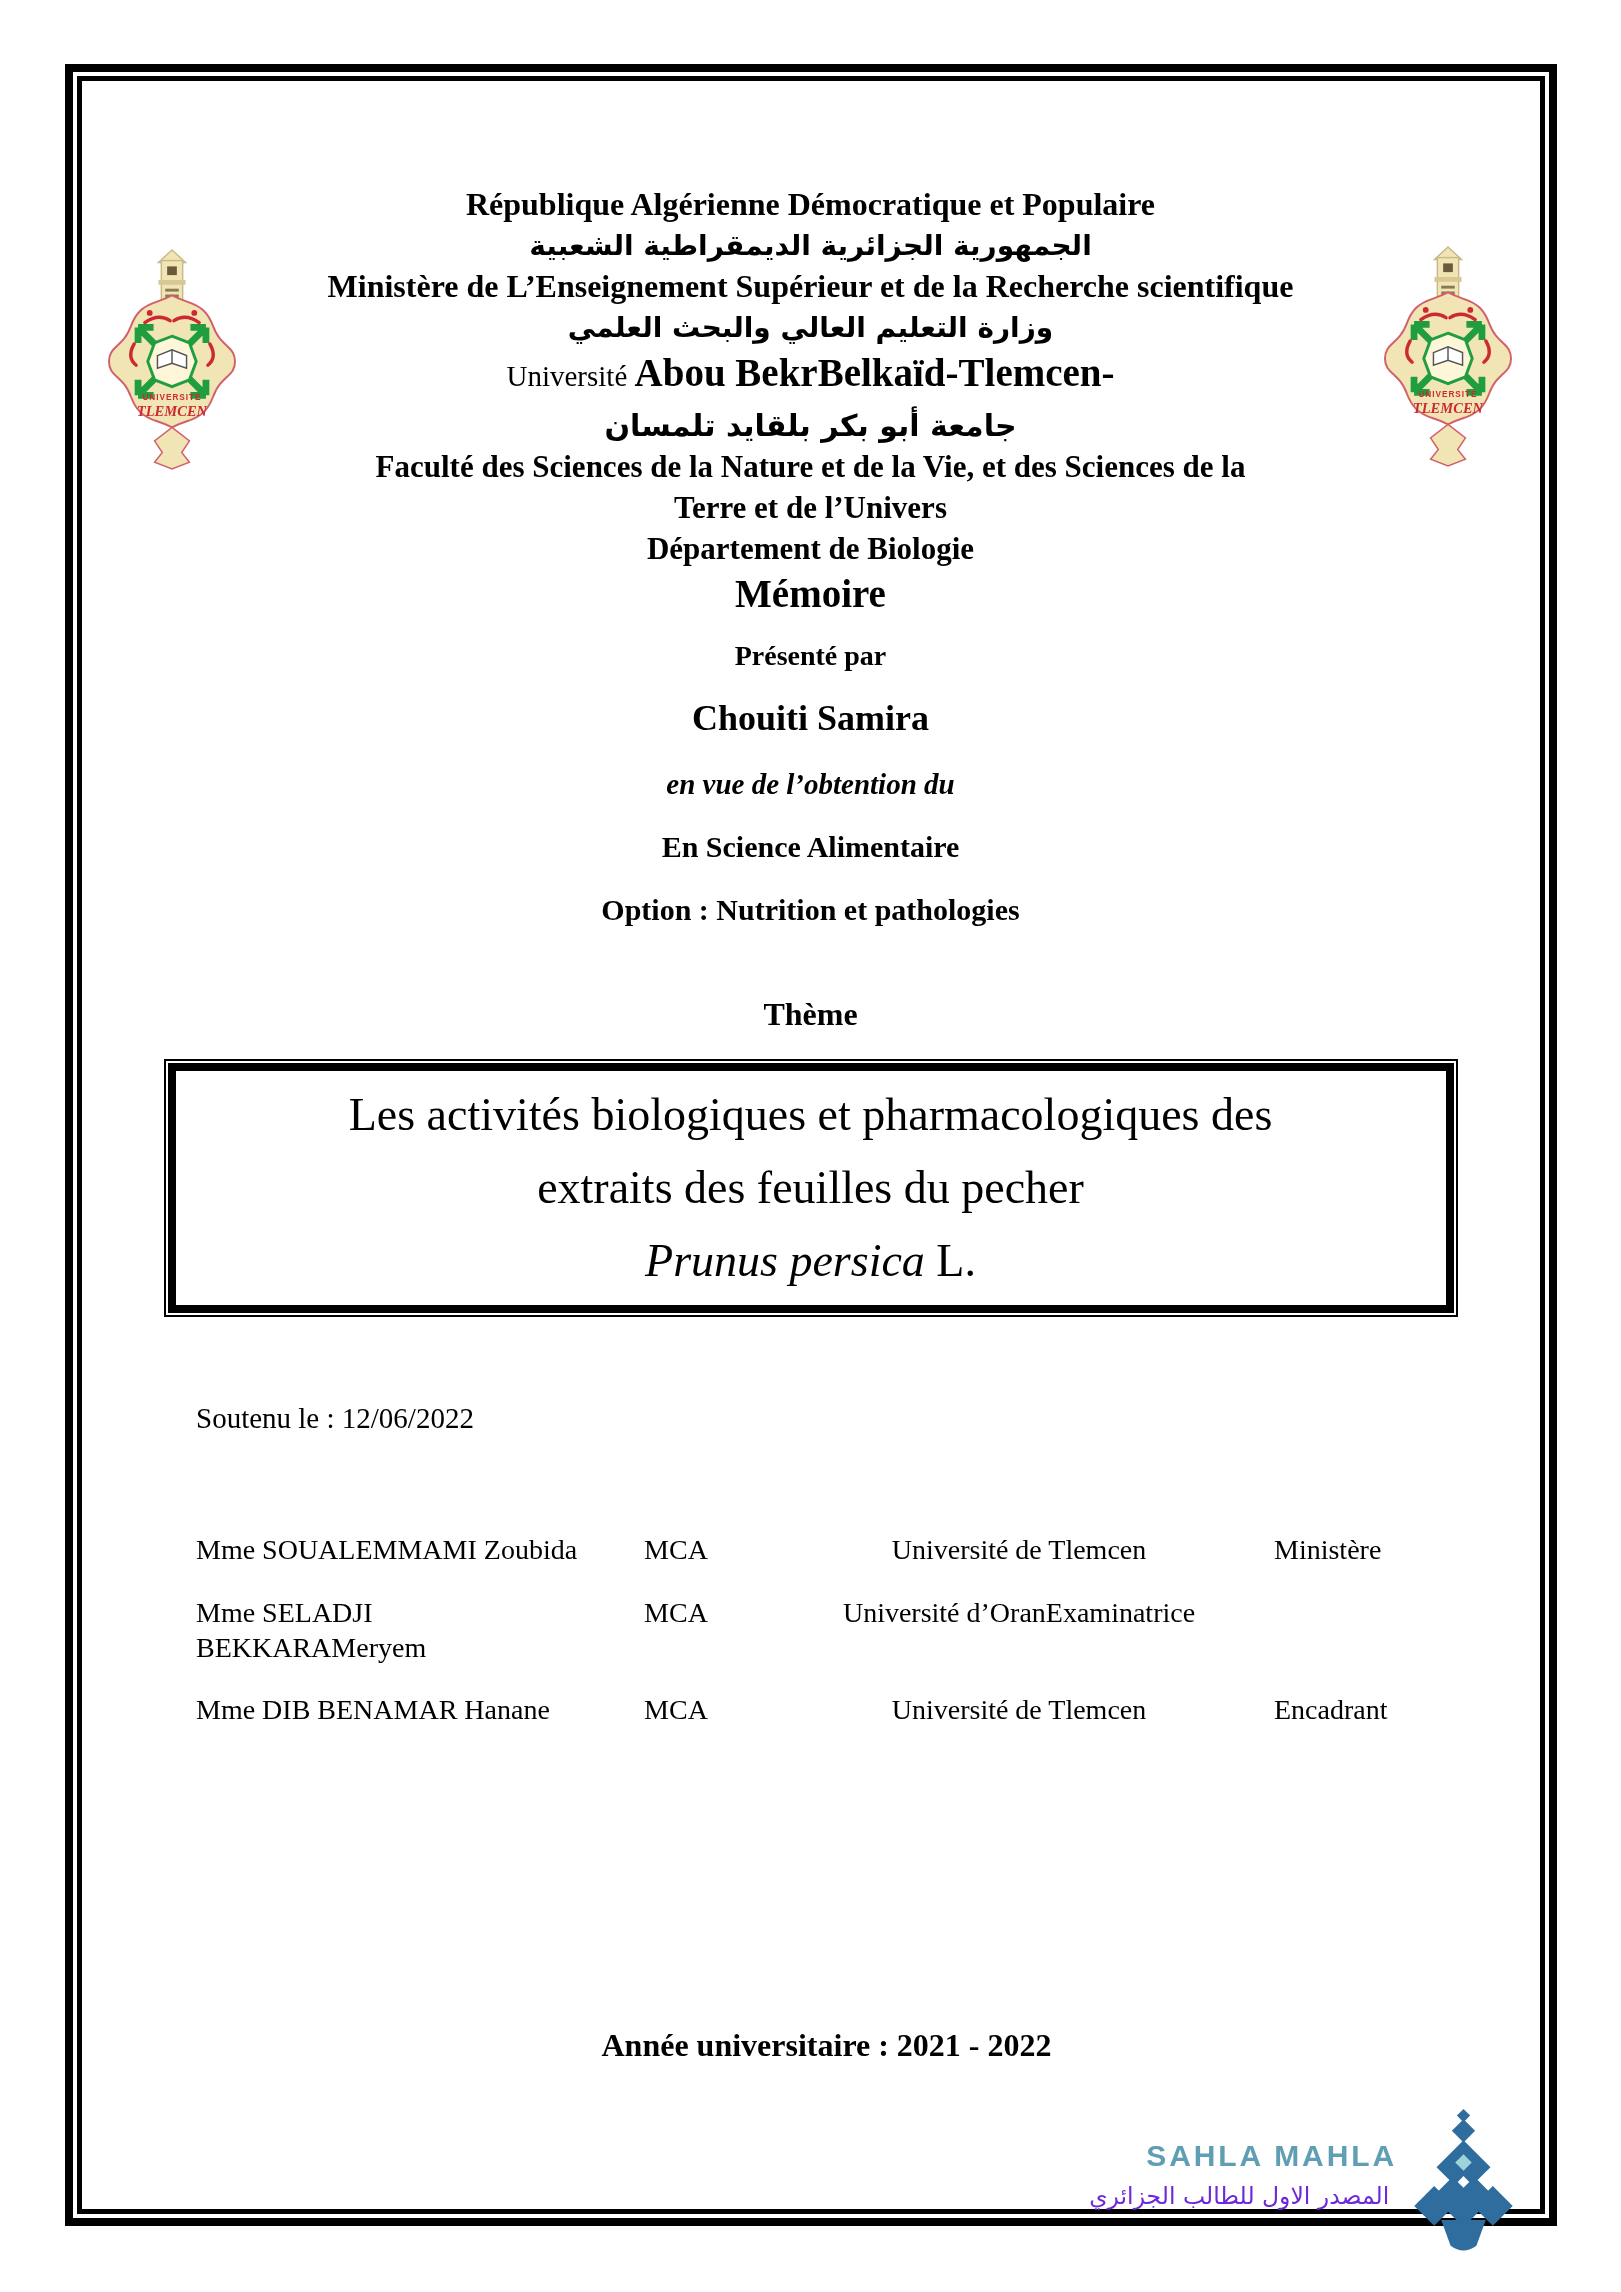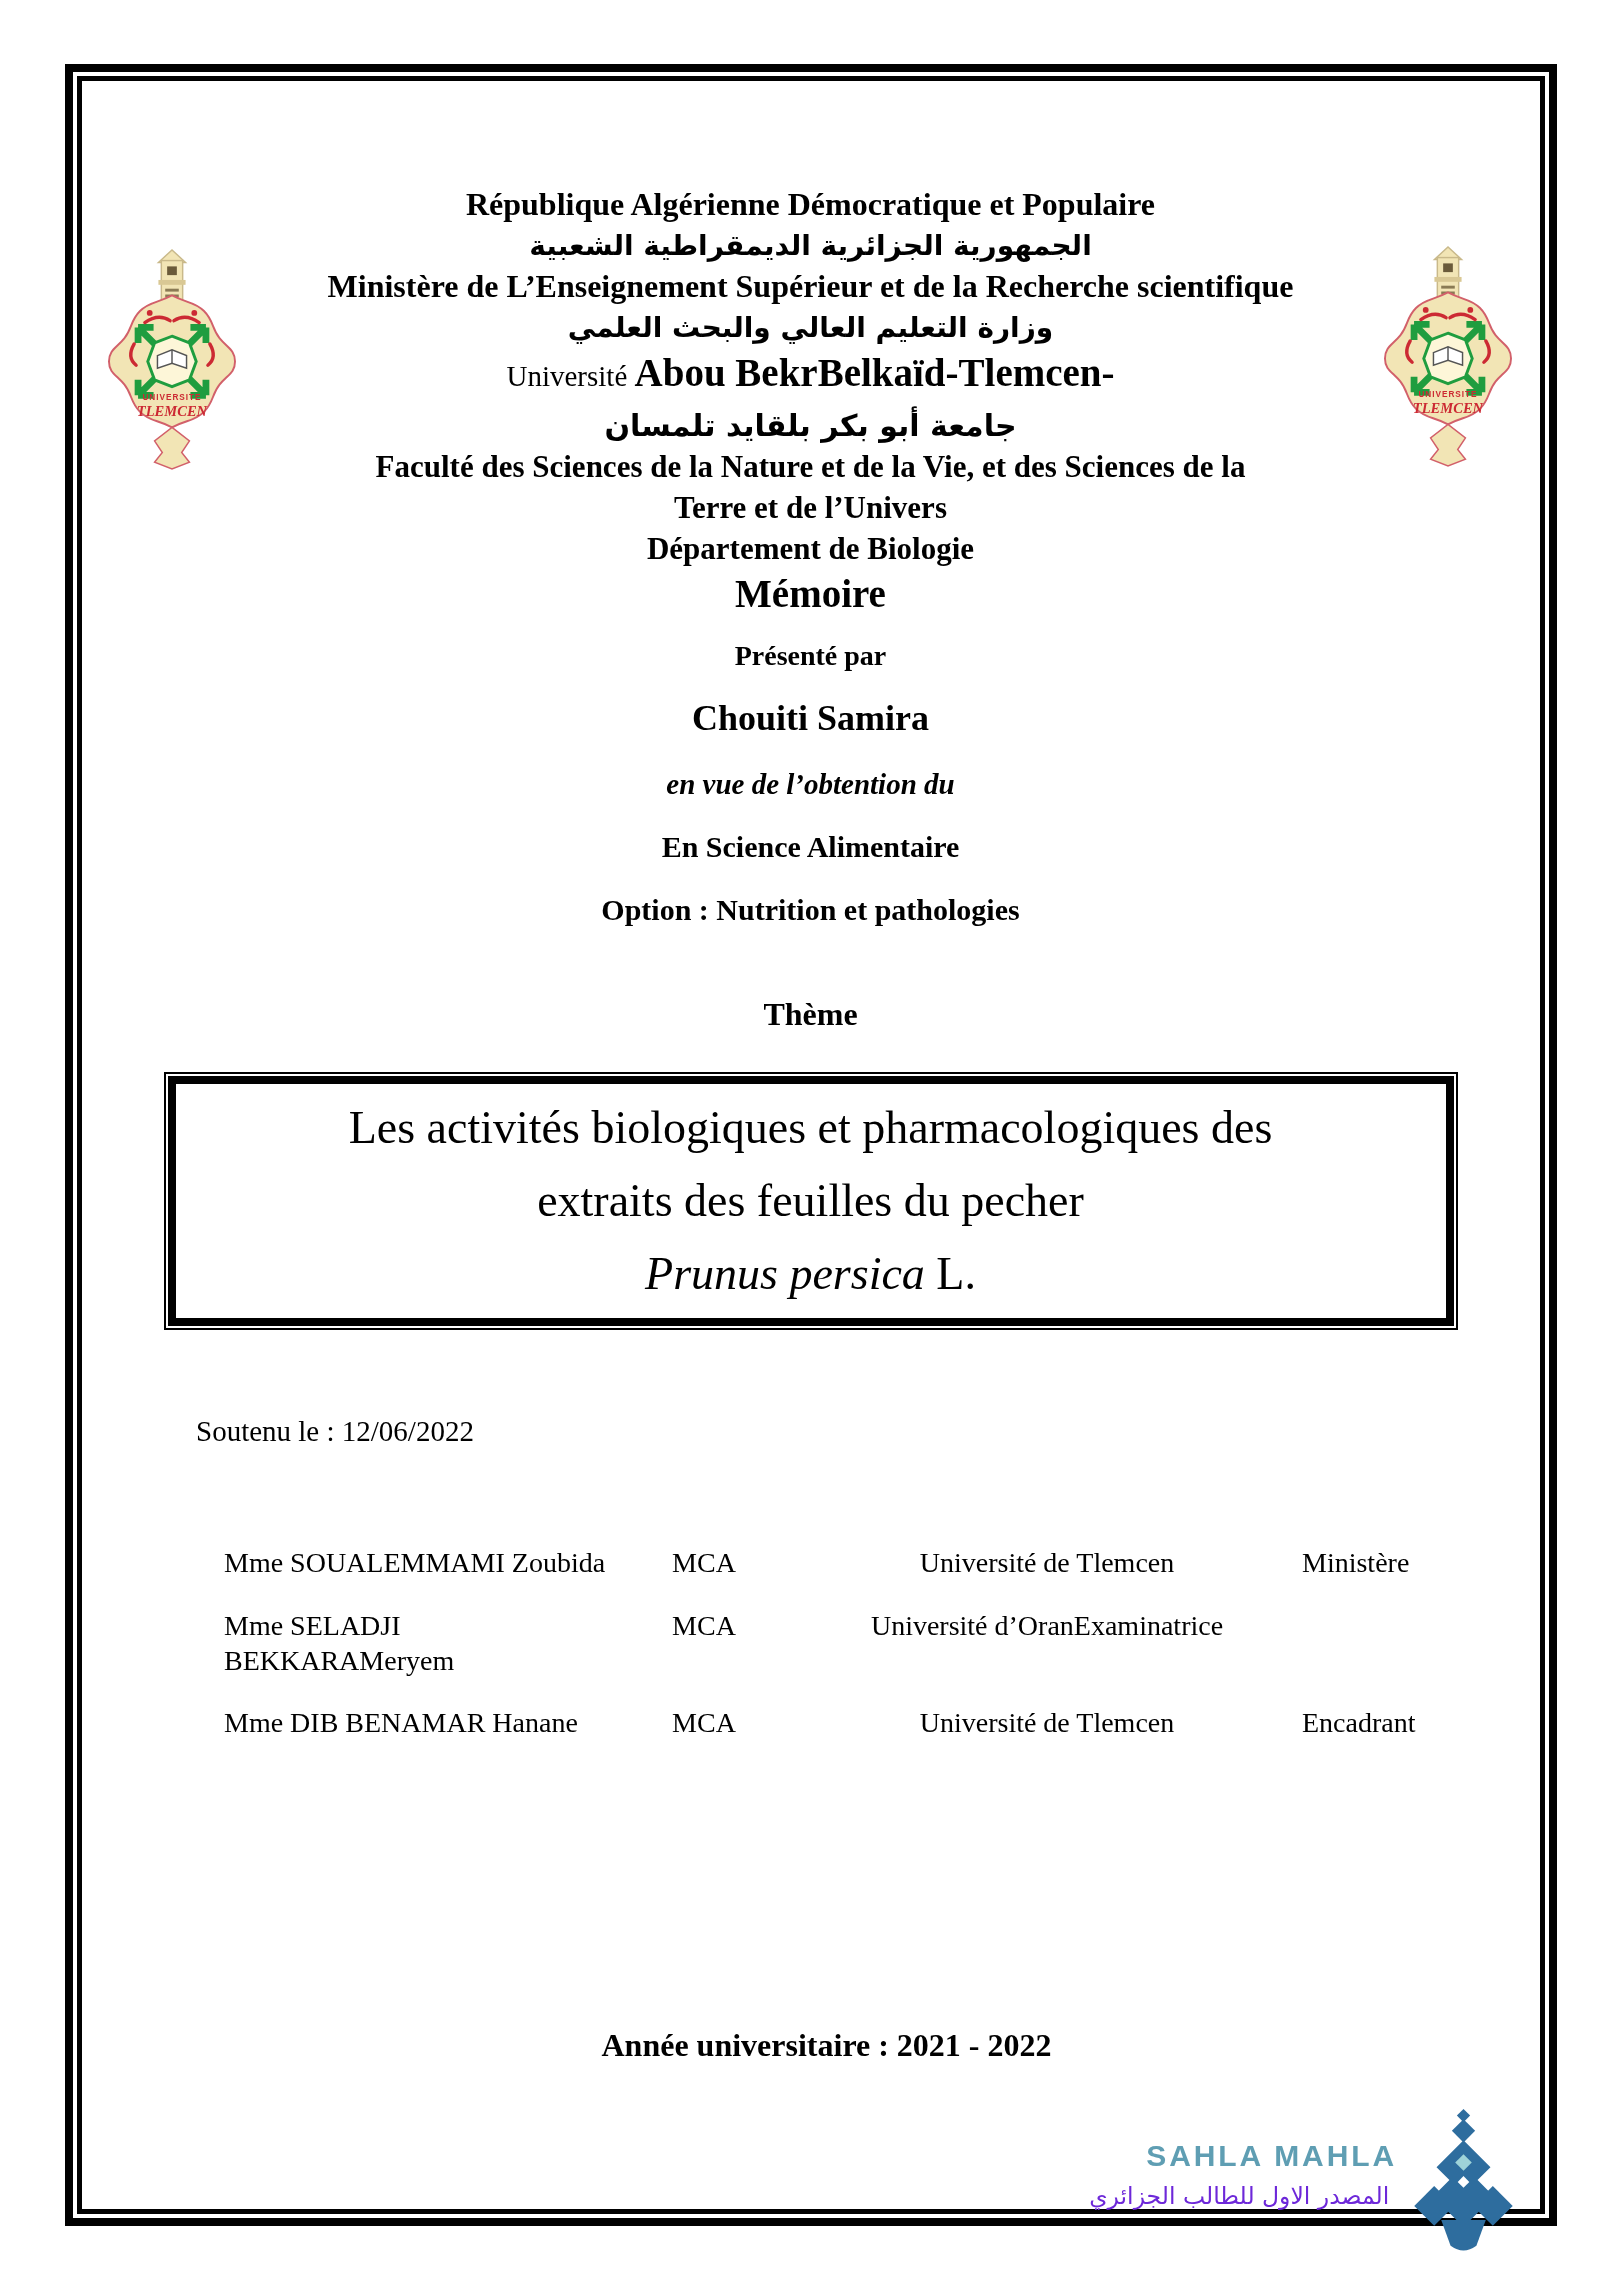--- a/index.html
+++ b/index.html
@@ -48,39 +48,39 @@
   .memoire { font-weight: bold; font-size: 39px; line-height: 49px; }
   .presente { font-weight: bold; font-size: 28px; line-height: 39px; margin-top: 17.6px; }
   .author   { font-weight: bold; font-size: 36px; line-height: 45px; margin-top: 21.6px; }
   .purpose  { font-weight: bold; font-style: italic; font-size: 29px; line-height: 39px; margin-top: 23.5px; }
   .diploma  { font-weight: bold; font-size: 38px; line-height: 47px; margin-top: 17.6px; }
   .field    { font-weight: bold; font-size: 30px; line-height: 39px; margin-top: 23.5px; }
   .option   { font-weight: bold; font-size: 30px; line-height: 39px; margin-top: 23.5px; }
   .theme    { font-weight: bold; font-size: 32px; line-height: 41px; margin-top: 65px; }
   
   .title-box-outer {
-    margin: 37px auto 0 auto;
+    margin: 24px auto 0 auto;
     width: 1294px;
     border: 2px solid #000;
     padding: 2px;
   }
   .title-box-inner {
     border: 8.8px solid #000;
     padding: 7.8px 23.5px;
   }
   .title-line { font-size: 46px; line-height: 73px; font-weight: normal; }
   .species-italic { font-style: italic; }
   
   .defense-date {
     margin-top: 82px;
     text-align: left;
     padding-left: 113px;
     font-size: 29px; line-height: 39px;
   }
-  .jury { margin-top: 94px; padding-left: 28px; }
+  .jury { margin-top: 94px; }
   .jury-row {
     display: grid;
     grid-template-columns: 392px 176px 510px 1fr;
     padding-left: 113px;
     font-size: 28px;
     line-height: 35px;
     margin-bottom: 27.4px;
     text-align: left;
   }
   .jury-name  { text-align: left; }

